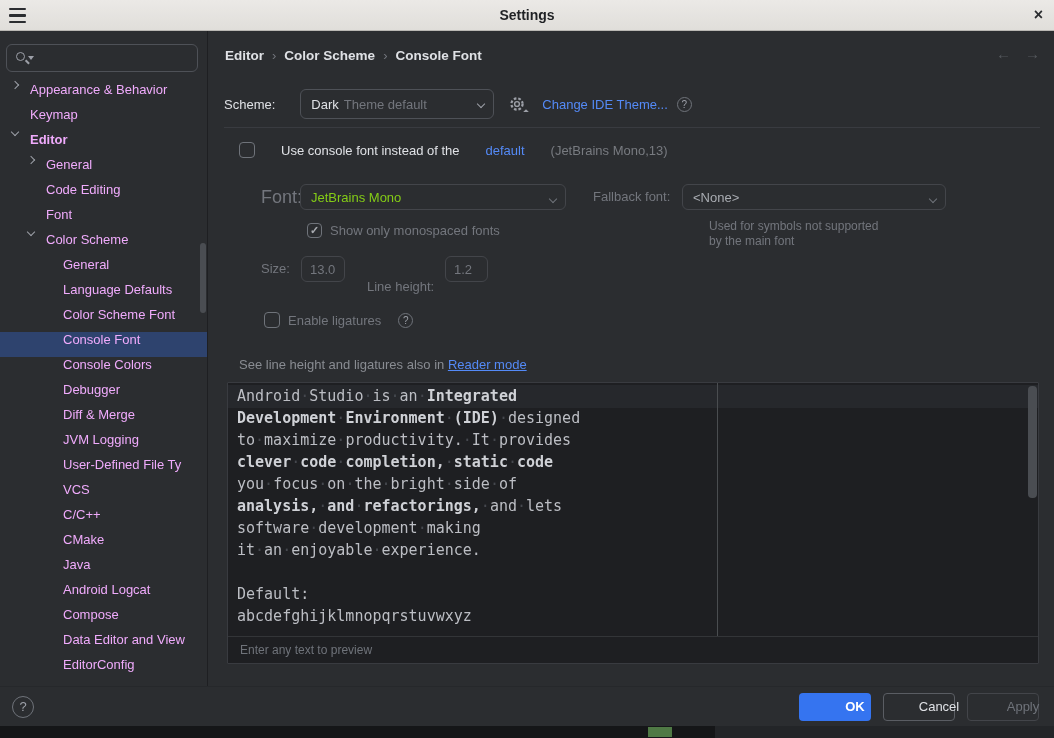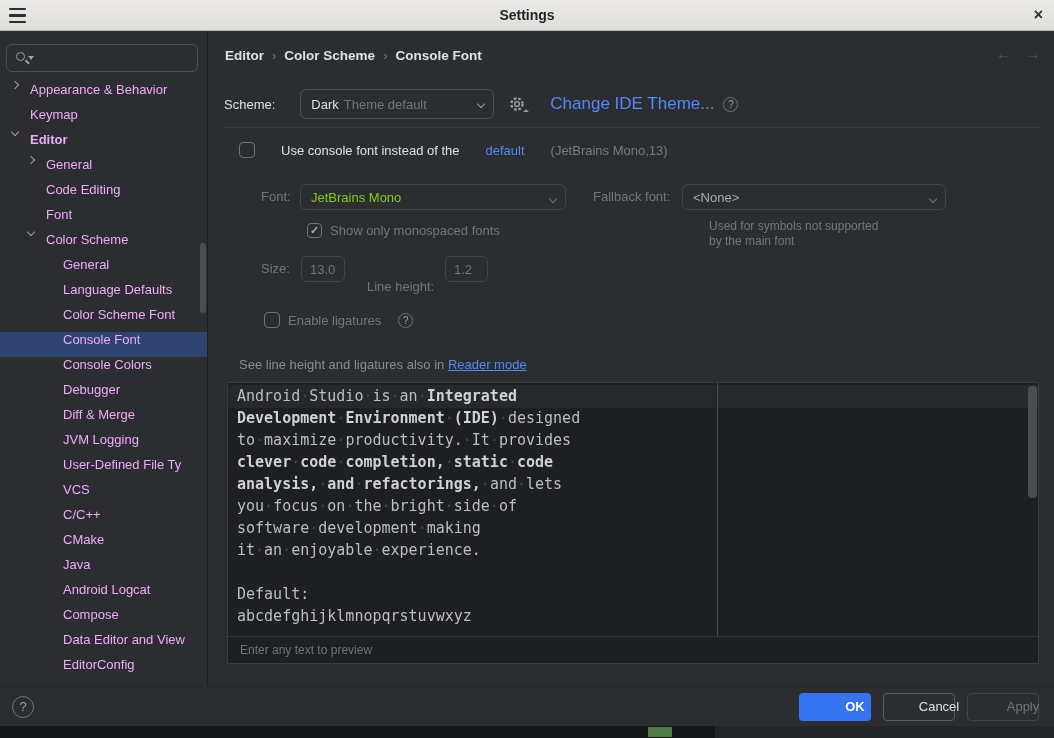--- a/index.html
+++ b/index.html
@@ -62,37 +62,37 @@
     display:flex; align-items:center; padding:0 26px 0 10px; font-size:13px; cursor:pointer; }
   .dd .ddchev { position:absolute; right:9px; top:11px; width:6px; height:6px;
     border-right:1.6px solid #9DA0A8; border-bottom:1.6px solid #9DA0A8; transform:rotate(45deg); }
   .scheme-dd { width:194px; margin-left:25px; }
   .scheme-dd .v { color:#DFE1E5; }
   .scheme-dd .hint { color:#73767D; margin-left:5px; }
   .gear { position:relative; margin-left:14px; width:18px; height:18px; cursor:pointer; }
   .gear svg { display:block; }
   .gear .corner { position:absolute; right:-2px; bottom:-1px; width:0; height:0;
     border-left:4px solid transparent; border-top:4px solid #9DA0A8; transform:rotate(-45deg); }
-  .linky { color:#548AF7; font-size:17px; margin-left:24px; cursor:pointer; }
+  .linky { color:#548AF7; font-size:13px; margin-left:16px; cursor:pointer; }
   .qmark { width:15px; height:15px; border-radius:50%; border:1px solid #6F737A; color:#9DA0A8;
     font-size:10px; display:inline-flex; align-items:center; justify-content:center; margin-left:9px; }
   .sep { position:absolute; left:16px; right:14px; top:96px; height:1px; background:#393B40; }
 
   .cb { width:16px; height:16px; border:1.5px solid #6F737A; border-radius:4px; background:transparent;
     flex:0 0 16px; display:flex; align-items:center; justify-content:center; cursor:pointer; }
   .cb.small { width:15px; height:15px; flex-basis:15px; }
   .cb.checked { color:#A8ABB0; font-size:11px; font-weight:700; }
   .row-usefont { position:absolute; left:31px; top:111px; display:flex; align-items:center;
     gap:26px; font-size:13px; }
   .row-usefont .t1 { color:#DFE1E5; }
   .row-usefont .t2 { color:#548AF7; cursor:pointer; }
   .row-usefont .t3 { color:#787B80; }
 
   .dim { color:#73767D; }
-  .lbl-font   { position:absolute; left:53px;  top:153px; line-height:26px; font-size:13px; }
+  .lbl-font   { position:absolute; left:53px;  top:153px; line-height:26px; font-size:18px; }
   .dd-font    { position:absolute; left:92px;  top:153px; width:266px; height:26px;
                 border-color:#43454A; color:#84cc16; }
   .lbl-fb     { position:absolute; left:385px; top:153px; line-height:26px; font-size:13px; }
   .dd-fb      { position:absolute; left:474px; top:153px; width:264px; height:26px;
                 border-color:#43454A; color:#A9ACB2; }
   .dd.disabled .ddchev { border-color:#6F737A; }
   .row-mono   { position:absolute; left:99px; top:192px; display:flex; align-items:center;
                 gap:8px; font-size:13px; }
   .fb-note    { position:absolute; left:501px; top:188px; font-size:12px; color:#73767D; line-height:15px; }
 
@@ -332,22 +332,22 @@
     </div>
 
     <div class="preview">
       <div class="caret-row"></div>
       <div class="margin-line"></div>
       <div class="plines">
           <div class="pl"><span>Android</span><span class="sp">·</span><span>Studio</span><span class="sp">·</span><span>is</span><span class="sp">·</span><span>an</span><span class="sp">·</span><span class="b">Integrated</span></div>
           <div class="pl"><span class="b">Development</span><span class="sp">·</span><span class="b">Environment</span><span class="sp">·</span><span class="b">(IDE)</span><span class="sp">·</span><span>designed</span></div>
           <div class="pl"><span>to</span><span class="sp">·</span><span>maximize</span><span class="sp">·</span><span>productivity.</span><span class="sp">·</span><span>It</span><span class="sp">·</span><span>provides</span></div>
           <div class="pl"><span class="b">clever</span><span class="sp">·</span><span class="b">code</span><span class="sp">·</span><span class="b">completion,</span><span class="sp">·</span><span class="b">static</span><span class="sp">·</span><span class="b">code</span></div>
+          <div class="pl"><span>you</span><span class="sp">·</span><span>focus</span><span class="sp">·</span><span>on</span><span class="sp">·</span><span>the</span><span class="sp">·</span><span>bright</span><span class="sp">·</span><span>side</span><span class="sp">·</span><span>of</span></div>
           <div class="pl"><span class="b">analysis,</span><span class="sp">·</span><span class="b">and</span><span class="sp">·</span><span class="b">refactorings,</span><span class="sp">·</span><span>and</span><span class="sp">·</span><span>lets</span></div>
-          <div class="pl"><span>you</span><span class="sp">·</span><span>focus</span><span class="sp">·</span><span>on</span><span class="sp">·</span><span>the</span><span class="sp">·</span><span>bright</span><span class="sp">·</span><span>side</span><span class="sp">·</span><span>of</span></div>
           <div class="pl"><span>software</span><span class="sp">·</span><span>development</span><span class="sp">·</span><span>making</span></div>
           <div class="pl"><span>it</span><span class="sp">·</span><span>an</span><span class="sp">·</span><span>enjoyable</span><span class="sp">·</span><span>experience.</span></div>
           <div class="pl"></div>
           <div class="pl"><span>Default:</span></div>
           <div class="pl"><span>abcdefghijklmnopqrstuvwxyz</span></div>
         </div>
       <div class="pv-scroll"></div>
       <div class="pv-status">Enter any text to preview</div>
     </div>
   </div>

